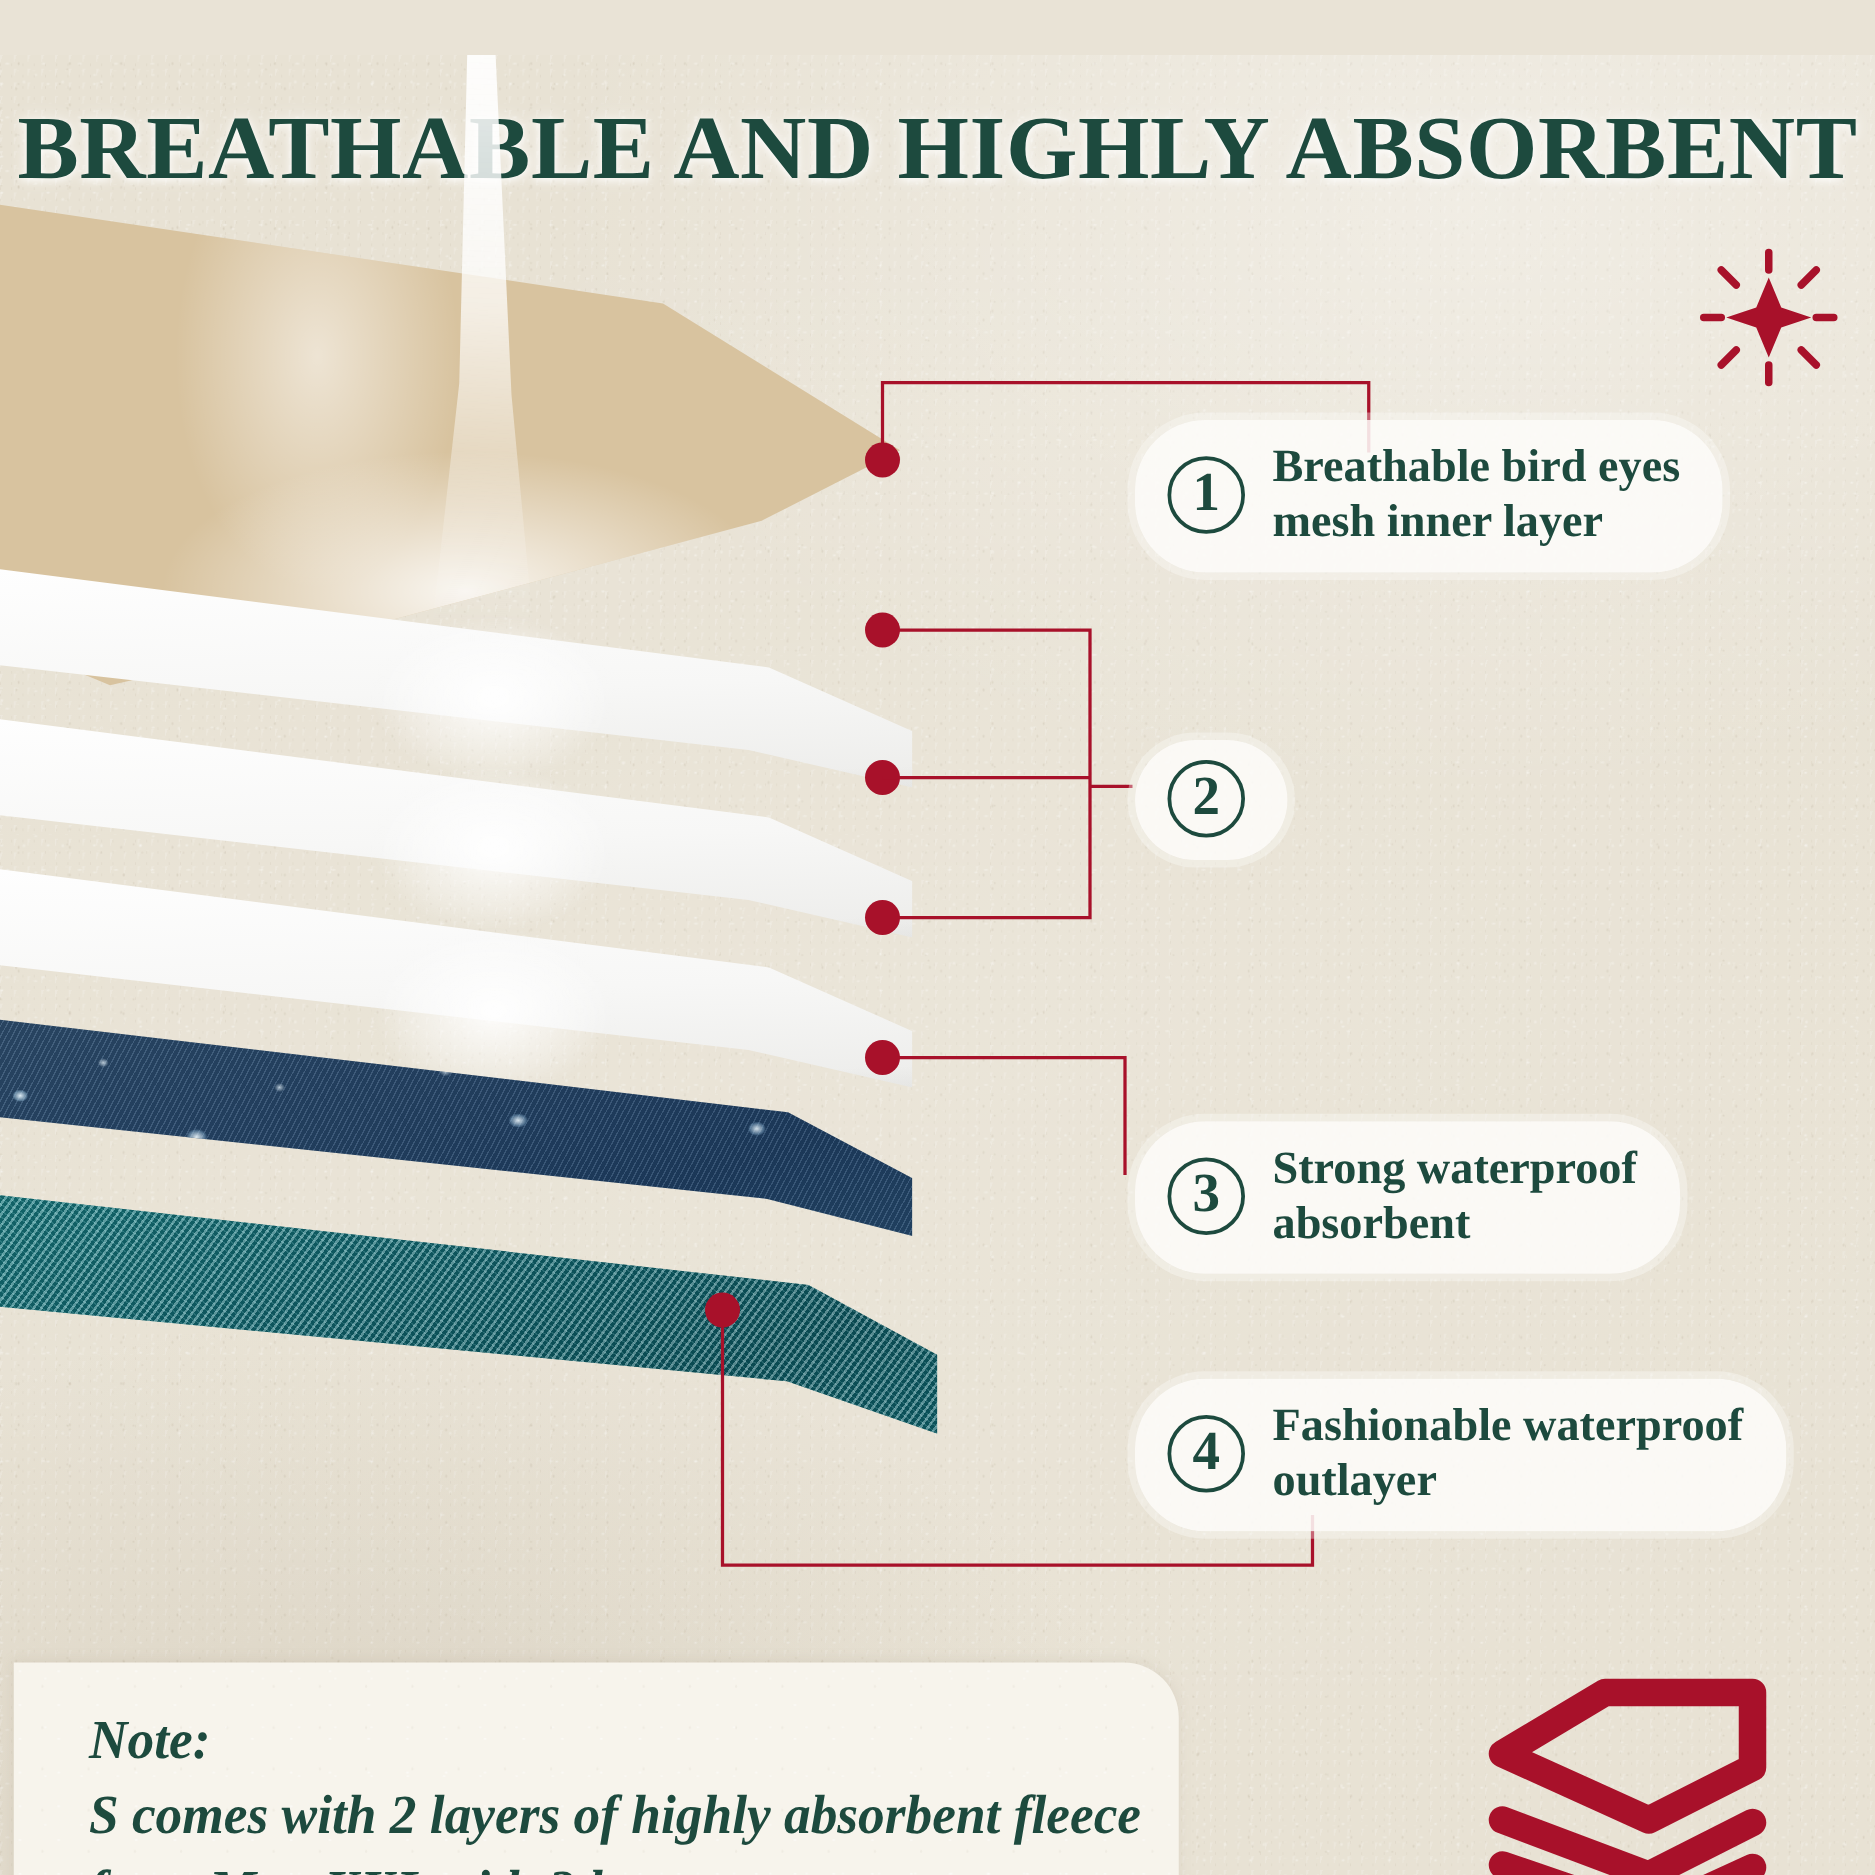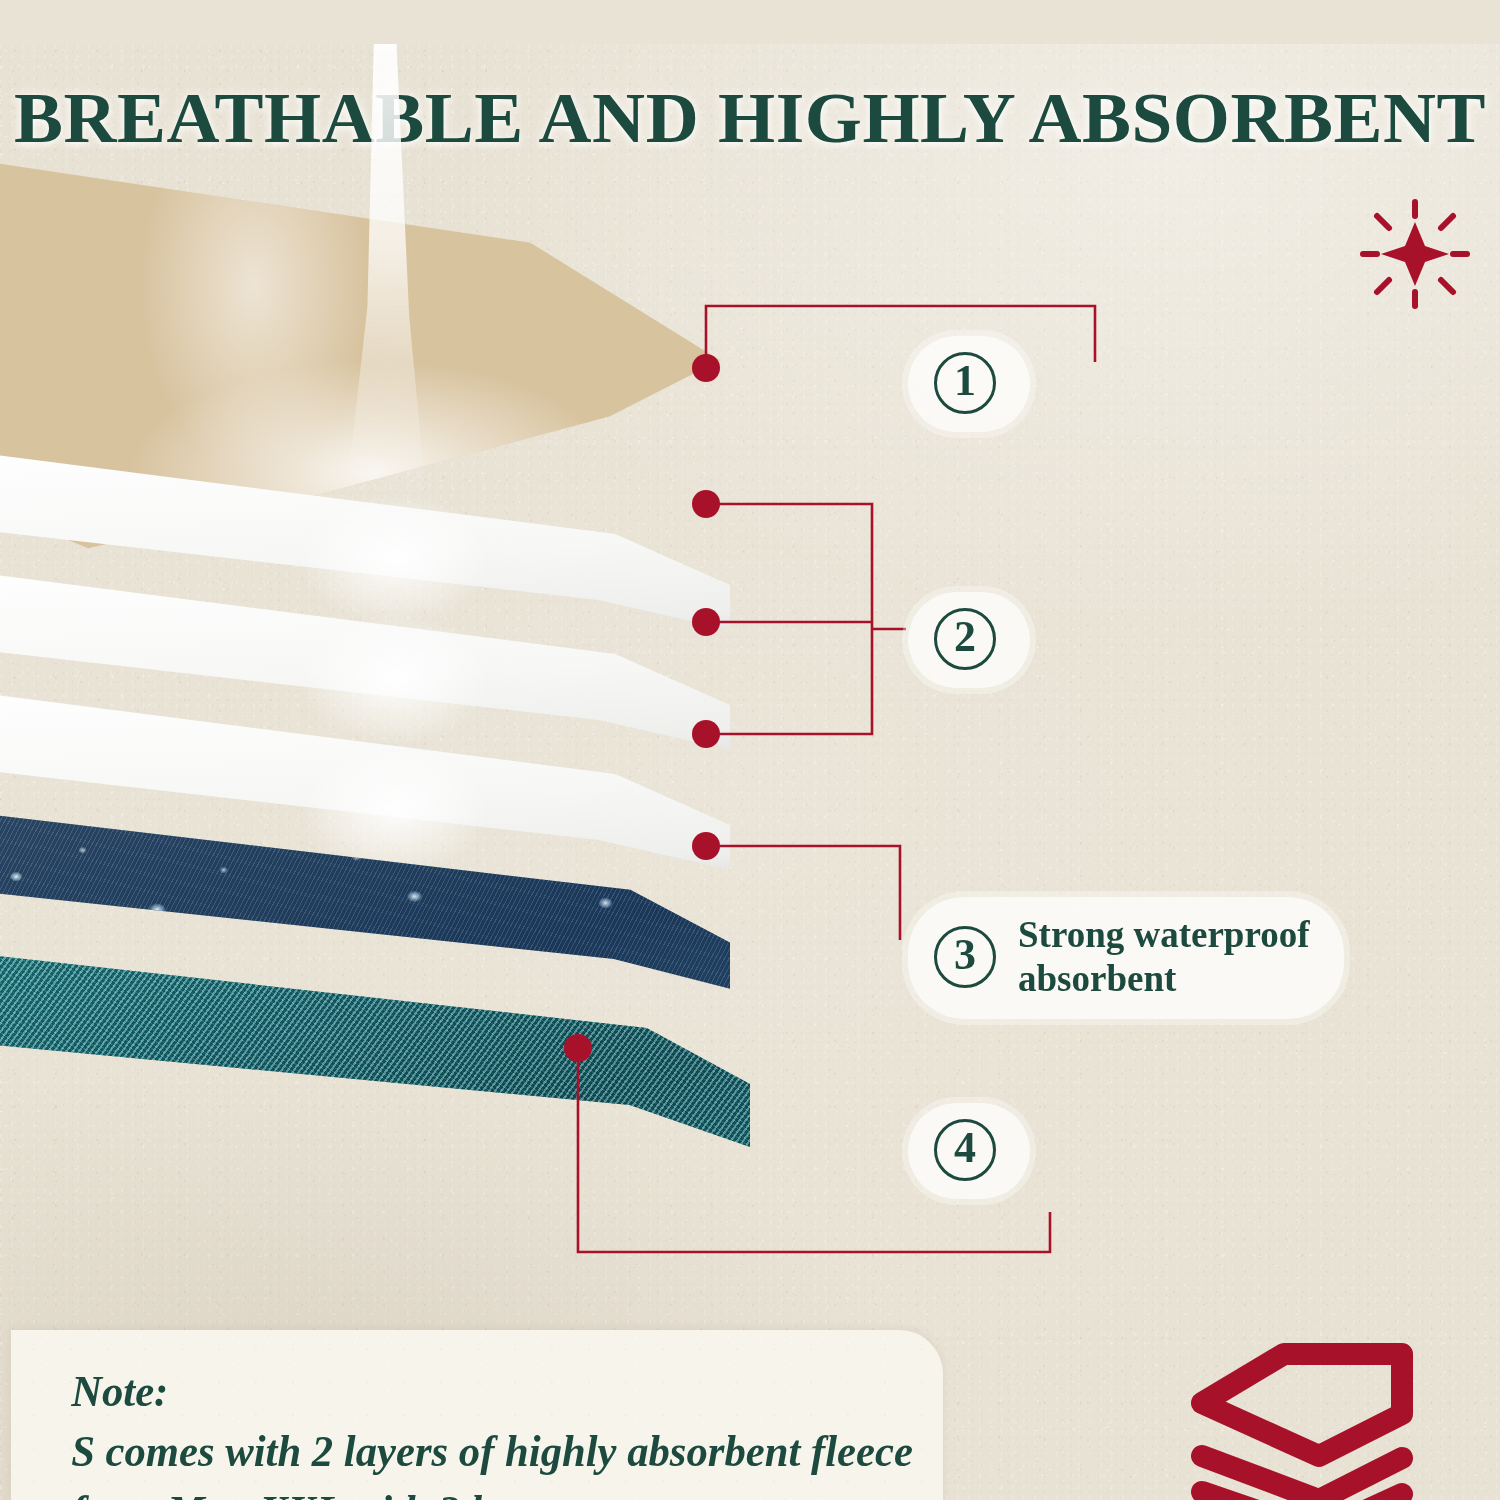--- a/index.html
+++ b/index.html
@@ -300,34 +300,38 @@
       <circle cx="706" cy="802" r="14"></circle>
       <circle cx="578" cy="1004" r="14"></circle>
     </g>
     <g fill="none" stroke="#a8112a" stroke-width="2.6">
       <path d="M706 578 L872 578"></path>
     </g>
   </svg>
 
   <div class="pill" id="pill1">
     <div class="num">1</div>
+    <div class="pill-text">Breathable bird eyes
+mesh inner layer</div>
   </div>
 
   <div class="pill" id="pill2">
     <div class="num">2</div>
   </div>
 
   <div class="pill" id="pill3">
     <div class="num">3</div>
     <div class="pill-text">Strong waterproof
 absorbent</div>
   </div>
 
   <div class="pill" id="pill4">
     <div class="num">4</div>
+    <div class="pill-text">Fashionable waterproof
+outlayer</div>
   </div>
 
   <div id="note">
     <div class="note-tex"></div>
     <div id="note-body">Note:
 S comes with 2 layers of highly absorbent fleece
 from M to XXL with 3 layers</div>
   </div>
 
   <svg id="layers-icon" viewBox="0 0 262 192">

